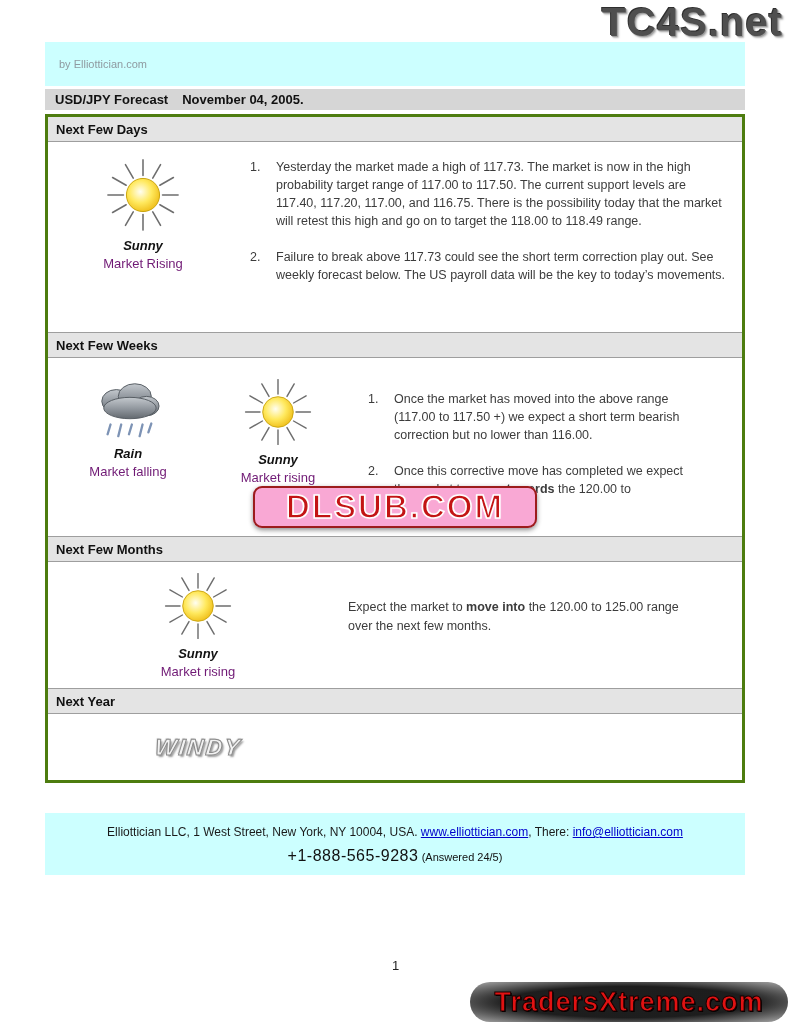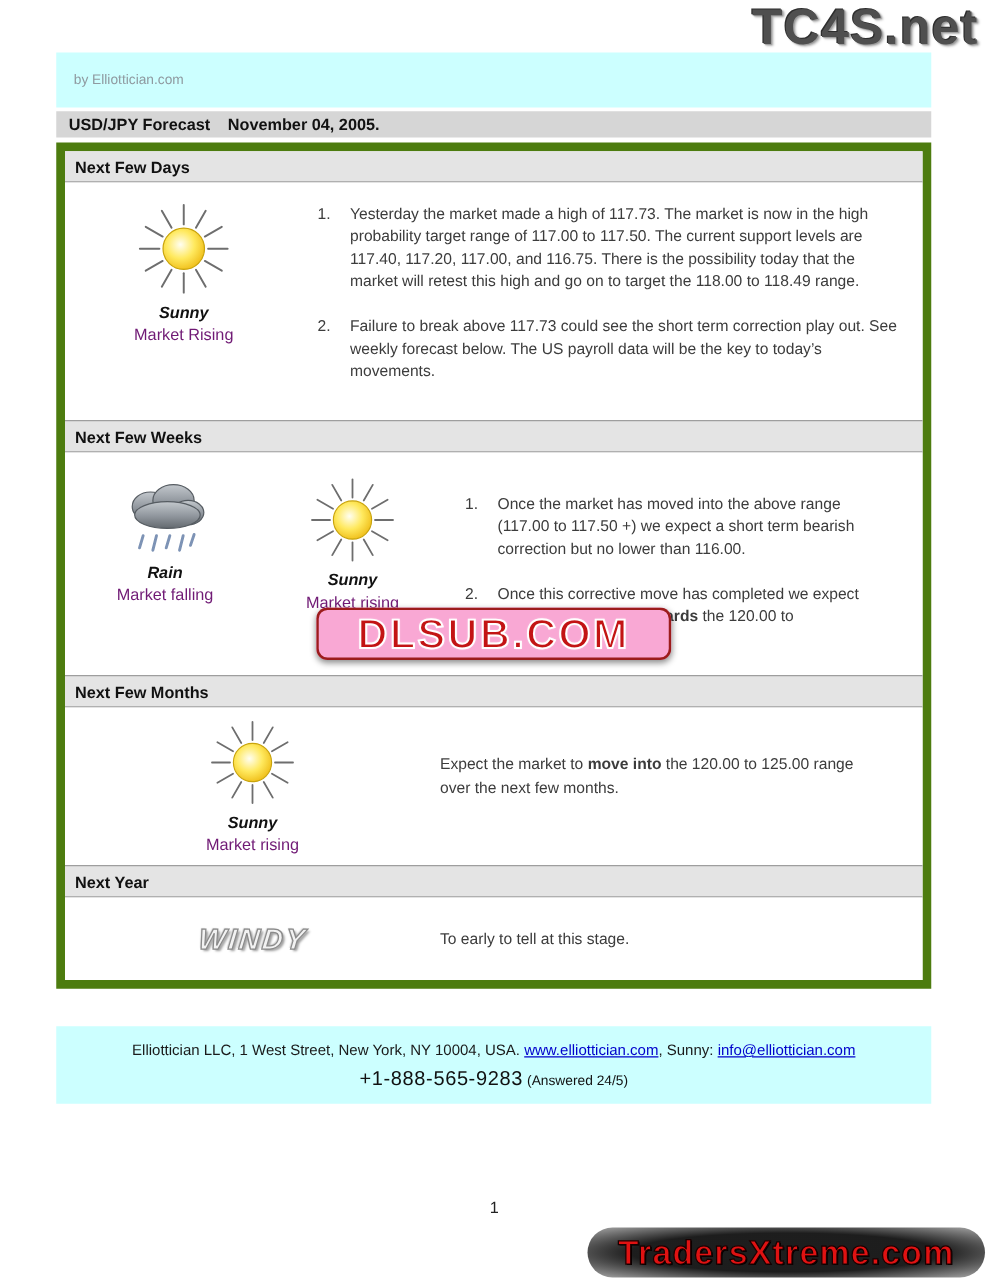--- a/index.html
+++ b/index.html
@@ -56,21 +56,21 @@
   }
   .byline{font-size:11px;color:#8f9aa0;}
   .forecast-bar{
     margin-top:3px;background:#d6d6d6;height:21px;
     display:flex;align-items:center;gap:14px;
     padding:0 10px;box-sizing:border-box;
     font-size:13px;font-weight:bold;color:#111;
   }
   
   .ftable{
-    margin-top:4px;border:7px solid #4d7c0f;background:#fff;
+    margin-top:4px;border:3px solid #4d7c0f;background:#fff;
   }
   .sec-head{
     background:#e4e4e4;height:24px;
     border-top:1px solid #9e9e9e;border-bottom:1px solid #9e9e9e;
     display:flex;align-items:center;padding:0 8px;
     font-size:13px;font-weight:bold;color:#111;
   }
   .ftable > .sec-head:first-child{border-top:none;}
   .row{display:grid;box-sizing:border-box;background:#fff;}
   .row-days{grid-template-columns:190px 1fr;min-height:190px;padding-top:14px;}
@@ -259,27 +259,26 @@
           <span class="wsub">Market rising</span>
         </div>
         <div class="months-text"><span>Expect the market to </span><span class="bold">move into</span><span> the 120.00 to 125.00 range over the next few months.</span></div>
       </div>
 
       <div class="sec-head">Next Year</div>
       <div class="row row-year">
         <div class="weather">
           <span class="windy">WINDY</span>
         </div>
-        <div class="year-text">To early to tell at this stage.</div>
       </div>
 
     </div>
 
     <div class="footer">
-      <div class="addr"><span>Elliottician LLC, 1 West Street, New York, NY 10004, USA. </span><a>www.elliottician.com</a><span>, Sunny: </span><a>info@elliottician.com</a></div>
+      <div class="addr"><span>Elliottician LLC, 1 West Street, New York, NY 10004, USA. </span><a>www.elliottician.com</a><span>, There: </span><a>info@elliottician.com</a></div>
       <div class="phone-line"><span class="phone">+1-888-565-9283</span> <span class="note">(Answered 24/5)</span></div>
     </div>
 
   </div>
 
   <div class="pageno">1</div>
 
   <div class="wm-center">
     <span>DLSUB.COM</span>
   </div>

